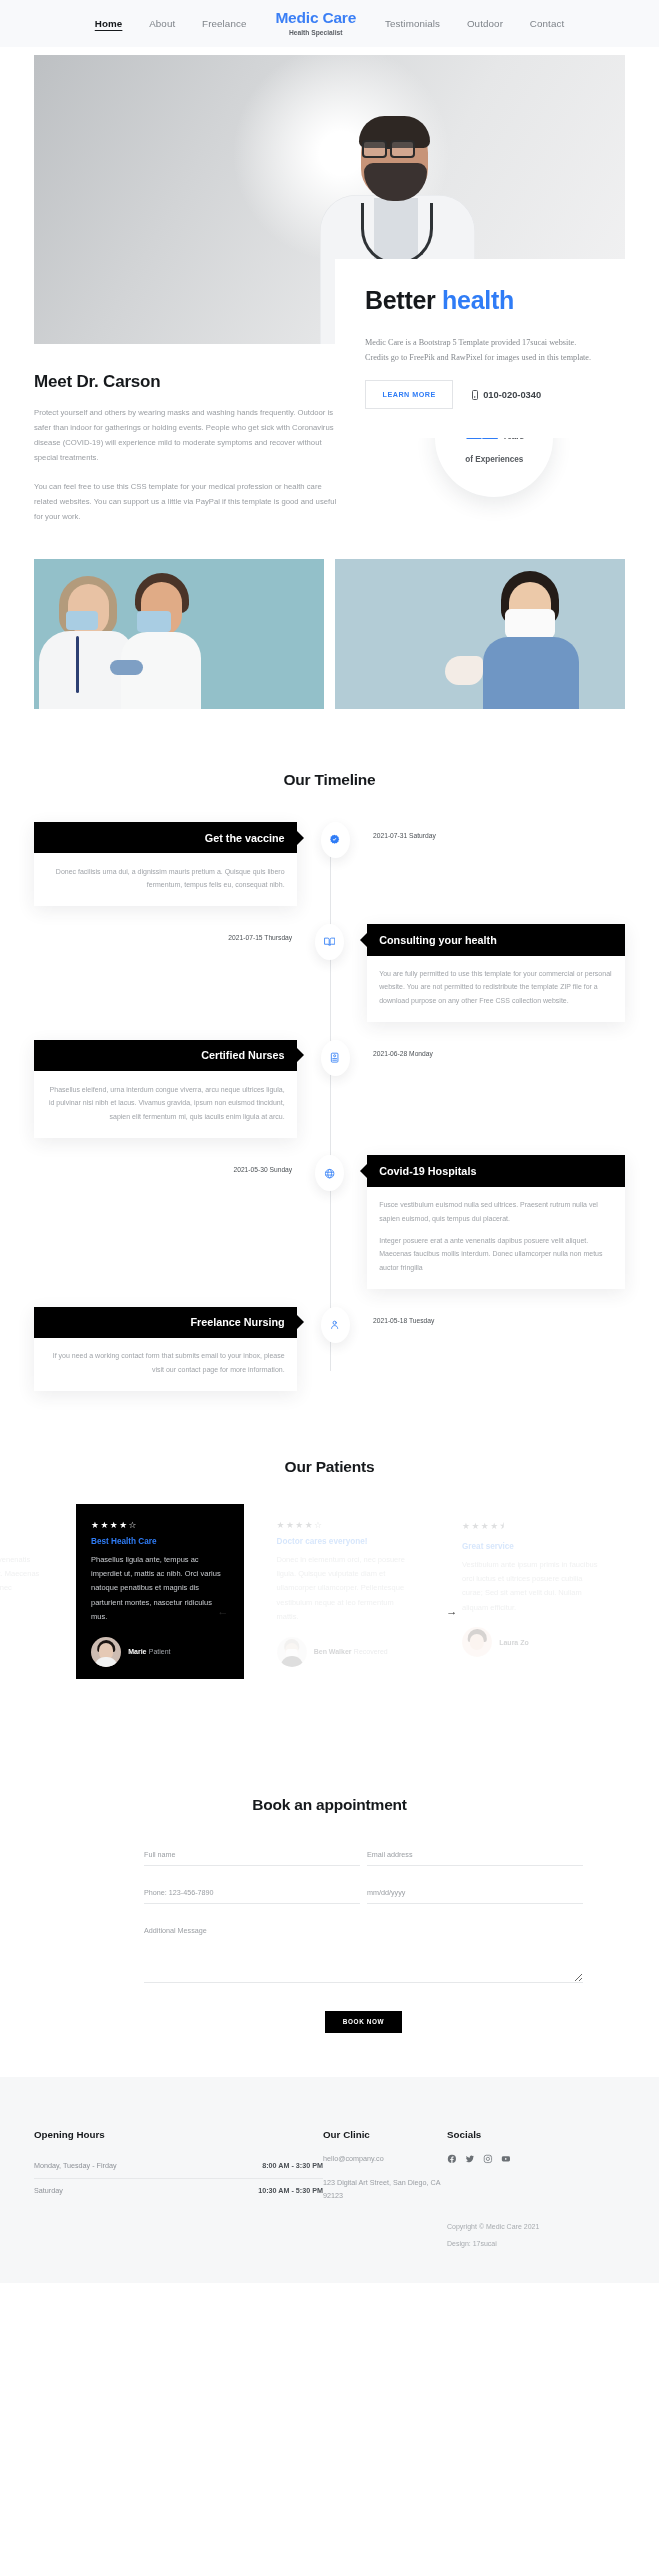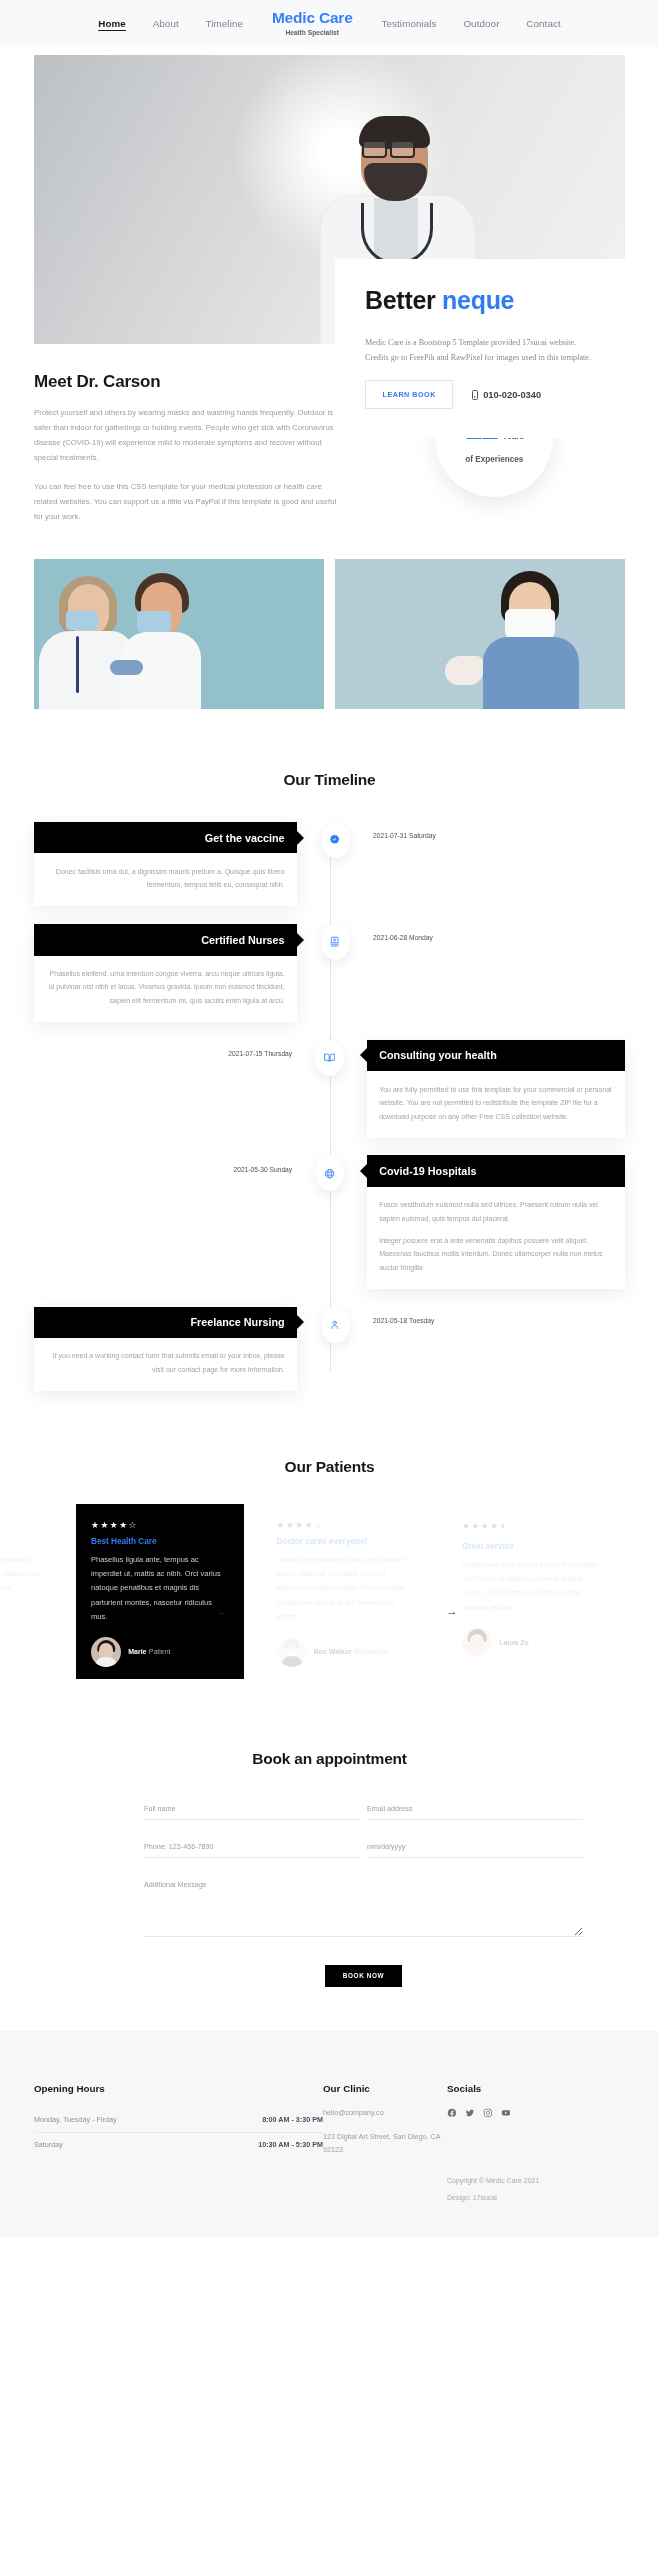--- a/index.html
+++ b/index.html
@@ -171,21 +171,21 @@
   .t-name { font-size: 7px; font-weight: bold; color: #3e4348; }
   .t-card.active .t-name { color: #ffffff; }
   .t-role { font-size: 7px; color: #a0a4a9; font-weight: normal; }
   .t-arrow { position: absolute; top: 101px; font-size: 11.3px; color: #2b2b2b; z-index: 9; cursor: pointer; }
   .t-arrow.prev { left: 216px; }
   .t-arrow.next { left: 446px; }
 
   .av-face { position: absolute; left: 50%; transform: translateX(-50%); }
 
   
-  .booking { margin-top: 40px; padding: 0 34px; }
+  .booking { margin-top: 86px; padding: 0 34px; }
   .book-form { margin-top: 32px; margin-left: 110px; width: 439px; }
   .fr { display: flex; gap: 7px; }
   .fin {
     flex: 1; border: none; border-bottom: 0.5px solid #e6e8ea;
     padding: 4.1px 0 6.2px 0; font-size: 7.2px; color: #6b7075;
     font-family: inherit; background: transparent; outline: none;
   }
   .fin::placeholder { color: #9a9ea3; }
   .fr + .fr { margin-top: 17.5px; }
   .ftx {
@@ -221,21 +221,21 @@
 </style>
 </head>
 <body>
 
 <div class="wrap">
 
   <nav class="navbar">
     <div class="nav-list">
       <a class="nav-item active">Home</a>
       <a class="nav-item">About</a>
-      <a class="nav-item">Timeline</a>
+      <a class="nav-item">Freelance</a>
     </div>
     <div class="brand">
       <div class="brand-main">Medic Care</div>
       <div class="brand-sub">Health Specialist</div>
     </div>
     <div class="nav-list">
       <a class="nav-item">Testimonials</a>
       <a class="nav-item">Outdoor</a>
       <a class="nav-item">Contact</a>
     </div>
@@ -251,24 +251,24 @@
         <div class="doc-hair"></div>
         <div class="doc-beard"></div>
         <div class="doc-glass-l"></div>
         <div class="doc-glass-r"></div>
         <div class="doc-glass-bridge"></div>
         <div class="doc-stetho"></div>
         <div class="doc-stetho-bell"></div>
       </div>
     </div>
     <div class="hero-card">
-      <h1 class="hero-title"><span>Better </span><span class="accent">neque</span></h1>
+      <h1 class="hero-title"><span>Better </span><span class="accent">health</span></h1>
       <p class="hero-desc">Medic Care is a Bootstrap 5 Template provided 17sucai website. Credits go to FreePik and RawPixel for images used in this template.</p>
       <div class="hero-actions">
-        <button class="btn-outline">LEARN BOOK</button>
+        <button class="btn-outline">LEARN MORE</button>
         <div class="hero-phone">
           <span class="phone-glyph"></span>
           <span>010-020-0340</span>
         </div>
       </div>
     </div>
   </section>
 
   <section class="about">
     <div class="about-left">
@@ -331,62 +331,62 @@
                   <path fill="#2f7cf6" d="M12 1.6l2.2 1.7 2.7-.5 1.2 2.5 2.5 1.2-.5 2.7L21.8 11l-1.7 2.2.5 2.7-2.5 1.2-1.2 2.5-2.7-.5L12 20.8 9.8 19.1l-2.7.5-1.2-2.5L3.4 15.9l.5-2.7L2.2 11l1.7-2.2-.5-2.7 2.5-1.2L7.1 2.4l2.7.5z"></path>
                   <path fill="#fff" d="M10.6 14.6l-2.7-2.7 1.1-1.1 1.6 1.6 4-4 1.1 1.1z"></path>
                 </svg>
             </span>
           </div>
         </div>
         <div class="tl-date">2021-07-31 Saturday</div>
       </div>
 
       <div class="tl-row">
+        <div class="tl-side tl-date left">2021-07-15 Thursday</div>
+        <div class="tl-center">
+          <div class="tl-dot">
+            <span class="tl-icon">
+              <svg width="11.3" height="11.3" viewBox="0 0 24 24" fill="none" stroke="#2f7cf6" stroke-width="1.8" stroke-linecap="round" stroke-linejoin="round">
+                  <path d="M2 4.5h6a3 3 0 0 1 3 3V20a2.5 2.5 0 0 0-2.5-2.5H2z"></path>
+                  <path d="M22 4.5h-6a3 3 0 0 0-3 3V20a2.5 2.5 0 0 1 2.5-2.5H22z"></path>
+                </svg>
+            </span>
+          </div>
+        </div>
+        <div class="tl-side">
+          <div class="tl-card">
+            <div class="tl-head notch-l">Consulting your health</div>
+            <div class="tl-body">
+              <p>You are fully permitted to use this template for your commercial or personal website. You are not permitted to redistribute the template ZIP file for a download purpose on any other Free CSS collection website.</p>
+            </div>
+          </div>
+        </div>
+      </div>
+
+      <div class="tl-row">
         <div class="tl-side">
           <div class="tl-card right-aligned">
             <div class="tl-head notch-r">Certified Nurses</div>
             <div class="tl-body">
               <p>Phasellus eleifend, urna interdum congue viverra, arcu neque ultrices ligula, id pulvinar nisi nibh et lacus. Vivamus gravida, ipsum non euismod tincidunt, sapien elit fermentum mi, quis iaculis enim ligula at arcu.</p>
             </div>
           </div>
         </div>
         <div class="tl-center">
           <div class="tl-dot">
             <span class="tl-icon">
               <svg width="11.3" height="11.3" viewBox="0 0 24 24" fill="none" stroke="#2f7cf6" stroke-width="1.8" stroke-linejoin="round">
                   <rect x="5" y="2.5" width="14" height="19" rx="2"></rect>
                   <circle cx="12" cy="8" r="2.2"></circle>
                   <path d="M8 14h8M8 17.5h8" stroke-linecap="round"></path>
                 </svg>
             </span>
           </div>
         </div>
         <div class="tl-date">2021-06-28 Monday</div>
-      </div>
-
-      <div class="tl-row">
-        <div class="tl-side tl-date left">2021-07-15 Thursday</div>
-        <div class="tl-center">
-          <div class="tl-dot">
-            <span class="tl-icon">
-              <svg width="11.3" height="11.3" viewBox="0 0 24 24" fill="none" stroke="#2f7cf6" stroke-width="1.8" stroke-linecap="round" stroke-linejoin="round">
-                  <path d="M2 4.5h6a3 3 0 0 1 3 3V20a2.5 2.5 0 0 0-2.5-2.5H2z"></path>
-                  <path d="M22 4.5h-6a3 3 0 0 0-3 3V20a2.5 2.5 0 0 1 2.5-2.5H22z"></path>
-                </svg>
-            </span>
-          </div>
-        </div>
-        <div class="tl-side">
-          <div class="tl-card">
-            <div class="tl-head notch-l">Consulting your health</div>
-            <div class="tl-body">
-              <p>You are fully permitted to use this template for your commercial or personal website. You are not permitted to redistribute the template ZIP file for a download purpose on any other Free CSS collection website.</p>
-            </div>
-          </div>
-        </div>
       </div>
 
       <div class="tl-row">
         <div class="tl-side tl-date left">2021-05-30 Sunday</div>
         <div class="tl-center">
           <div class="tl-dot">
             <span class="tl-icon">
               <svg width="11.3" height="11.3" viewBox="0 0 24 24" fill="none" stroke="#2f7cf6" stroke-width="1.7">
                   <circle cx="12" cy="12" r="9"></circle>
                   <ellipse cx="12" cy="12" rx="4" ry="9"></ellipse>

